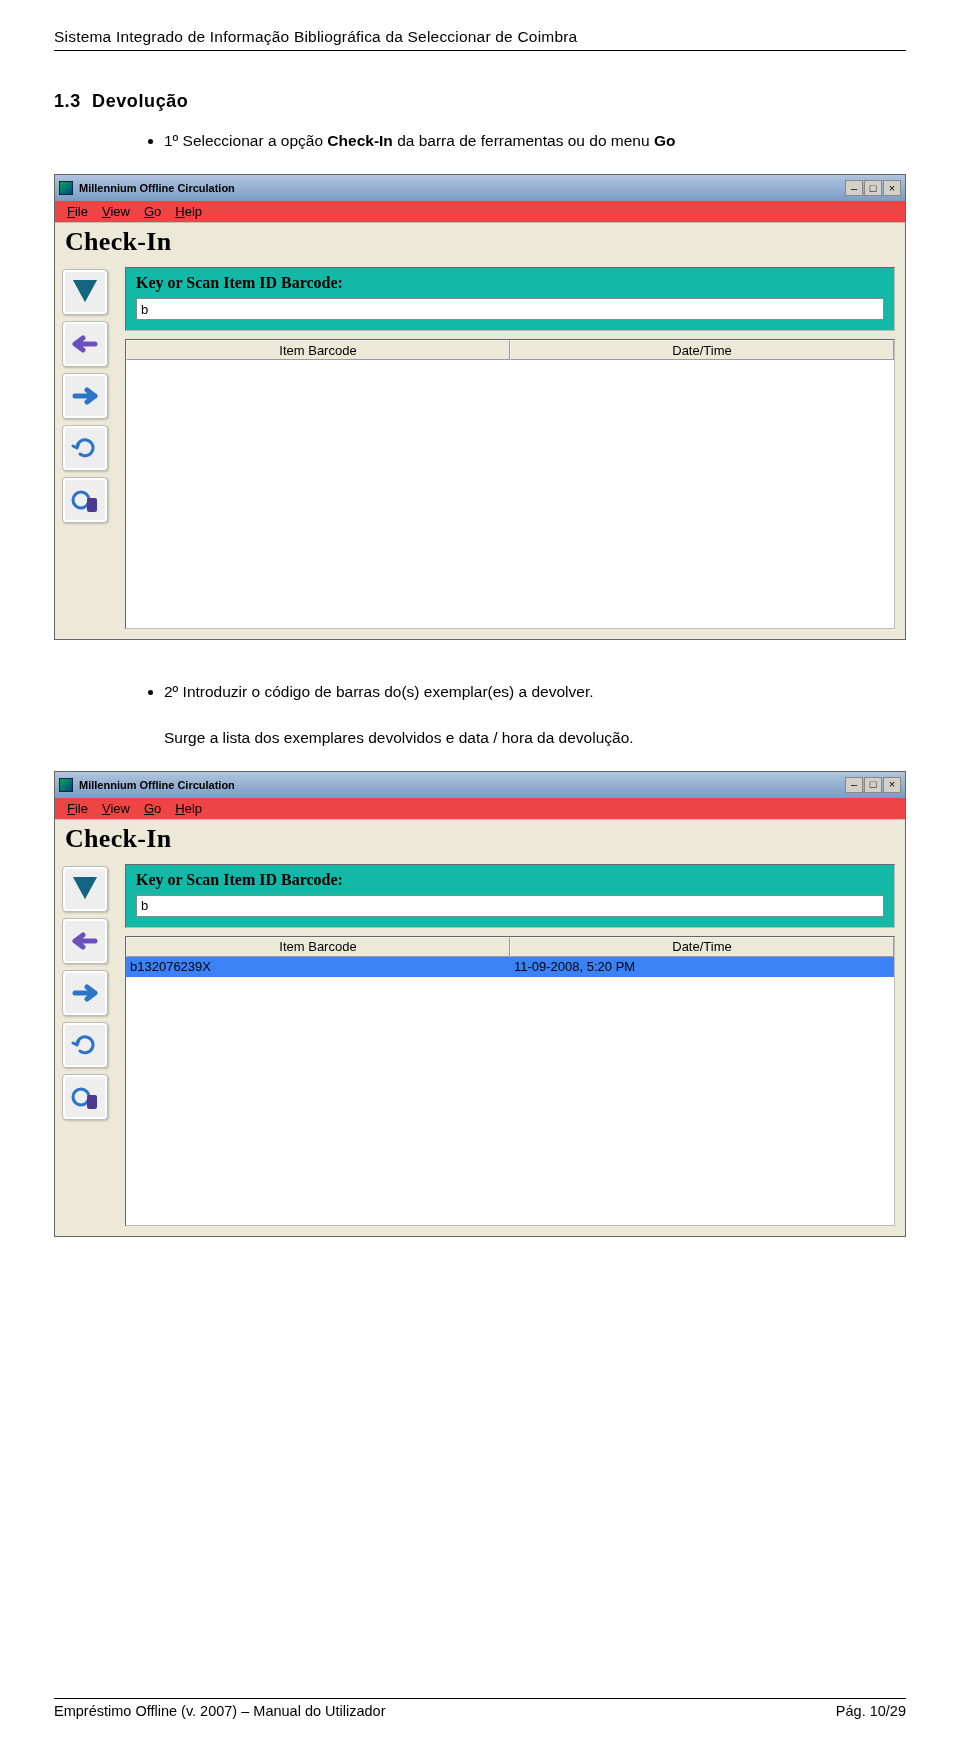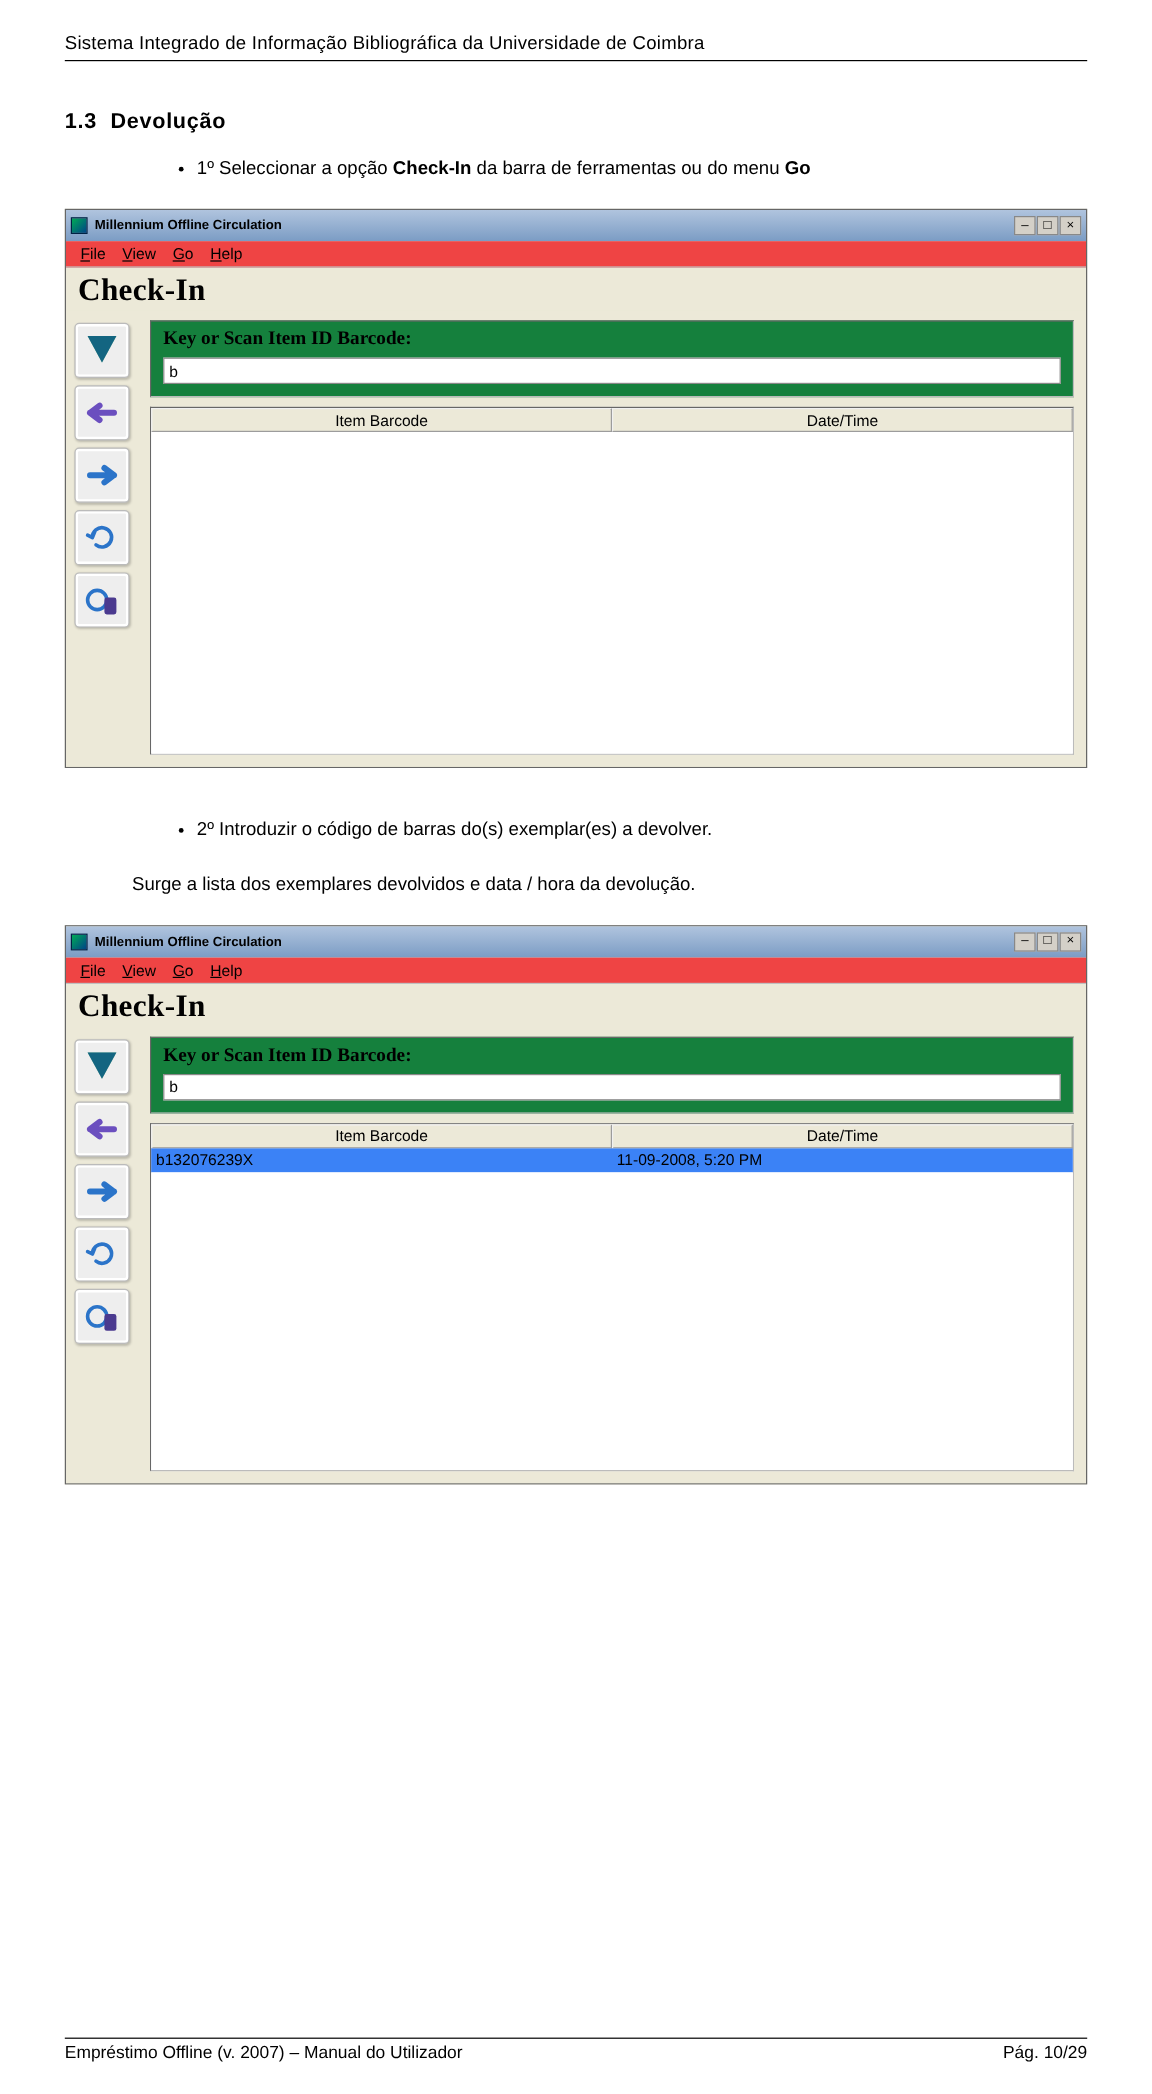--- a/index.html
+++ b/index.html
@@ -47,41 +47,41 @@
   .tb-btn { width:18px; height:16px; background:#d4d0c8; border:1px solid #888; display:flex; align-items:center; justify-content:center; font-size:11px; line-height:1; }
   .menubar { height:22px; background:#ef4444; display:flex; align-items:center; gap:2px; padding-left:6px; border-bottom:1px solid #c0c0c0;}
   .menuitem { font-size:13px; padding:2px 6px; cursor:default; }
   .menuitem .ul { text-decoration: underline; }
   .content { background:#ece9d8; display:flex; padding:8px 10px 10px 2px; gap:12px; min-height:380px; }
   .page-h1 { font-size:26px; font-weight:bold; padding:4px 0 2px 10px; font-family:"Times New Roman",serif; letter-spacing:0.3px;}
   .leftbar { width:56px; display:flex; flex-direction:column; gap:6px; padding-top:2px; align-items:center;}
   .ico { width:46px; height:46px; background:#eee; border:1px solid #bbb; border-radius:4px; display:flex; align-items:center; justify-content:center; box-shadow: inset 0 0 0 2px #fff, 1px 1px 2px rgba(0,0,0,.2);}
   .ico svg { width:32px; height:32px; }
   .mainpane { flex:1; display:flex; flex-direction:column; gap:8px;}
-  .group { border:1px inset #bbb; background:#15803d; padding:6px 10px 10px 10px; }
+  .group { border:1px inset #bbb; background:#14b8a6; padding:6px 10px 10px 10px; }
   .group-label { font-size:16px; font-weight:bold; font-family:"Times New Roman",serif; margin-bottom:6px;}
   .textfield { width:100%; height:22px; border:1px solid #888; background:#fff; font-size:13px; padding:2px 4px; font-family:Arial, sans-serif;}
   .tableframe { border:1px inset #bbb; background:#fff; flex:1; display:flex; flex-direction:column;}
   .thead { display:flex; height:20px; }
   .th { flex:1; border:1px outset #f0f0f0; background:#ece9d8; font-size:13px; font-weight:normal; display:flex; align-items:center; justify-content:center;}
   .trow { display:flex; height:20px; }
   .td { flex:1; font-size:13px; padding:2px 4px; }
   .trow.sel { background:#3b82f6; }
   .tblwhite { flex:1; background:#fff; }
   .doc-footer {
     position:absolute; bottom:26px; left:54px; right:54px;
     border-top:1px solid #000; padding-top:4px;
     display:flex; justify-content:space-between;
     font-size:14.5px;
   }
 </style>
 </head>
 <body>
 
-<div class="doc-header">Sistema Integrado de Informação Bibliográfica da Universidade de Coimbra</div>
+<div class="doc-header">Sistema Integrado de Informação Bibliográfica da Seleccionar de Coimbra</div>
 
 <div class="sec-title">
   <span>1.3</span>&nbsp;&nbsp;<span>Devolução</span>
 </div>
 
 <ul class="bul">
   <li>
     <span>1º  Seleccionar a opção </span><span class="bold">Check-In</span><span> da barra de ferramentas ou do menu </span><span class="bold">Go</span>
   </li>
 </ul>
@@ -147,21 +147,21 @@
         </div>
         <div class="tblwhite"></div>
       </div>
     </div>
   </div>
 </div>
 
 <ul class="bul" style="margin-top:12px;">
   <li>2º  Introduzir o código de barras do(s) exemplar(es) a devolver.</li>
 </ul>
-<ul class="bul" style="margin-left:56px; list-style:none; text-indent:0;">
+<ul class="bul" style="margin-left:110px; list-style:none; text-indent:0;">
   <li>Surge a lista dos exemplares devolvidos e data / hora da devolução.</li>
 </ul>
 
 <div class="win" style="margin-top:16px;">
   <div class="titlebar">
     <div class="tb-left">
       <div class="tb-icon"></div>
       <div class="tb-title">Millennium Offline Circulation</div>
     </div>
     <div class="tb-btns">

